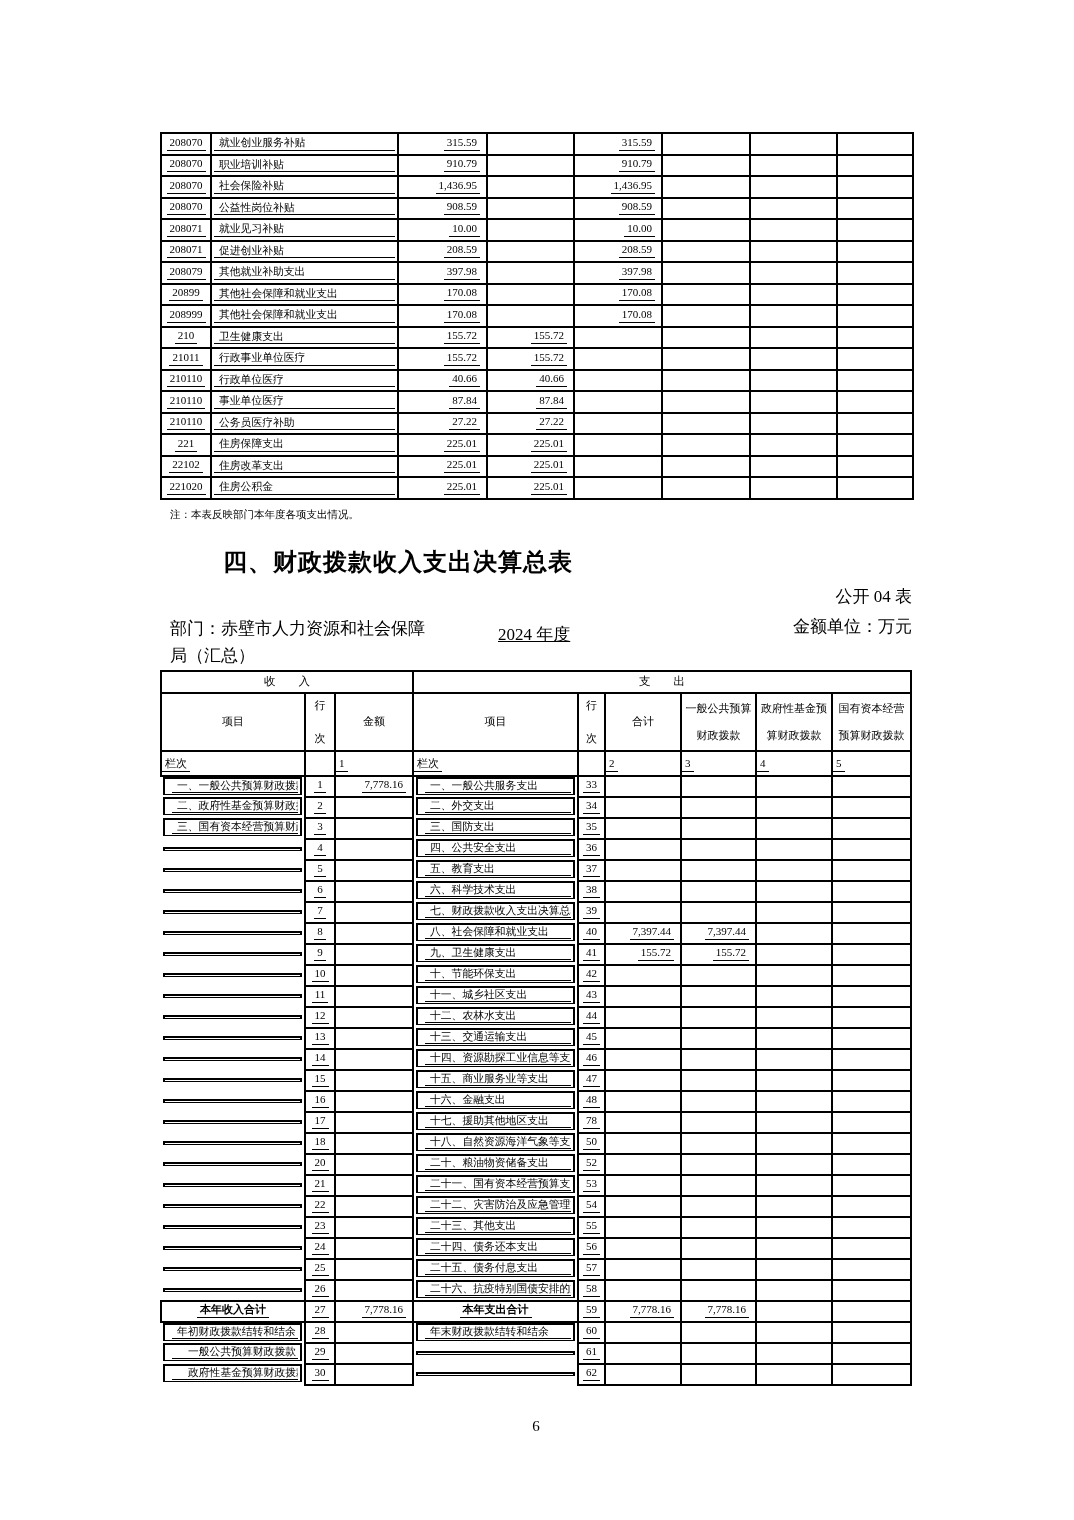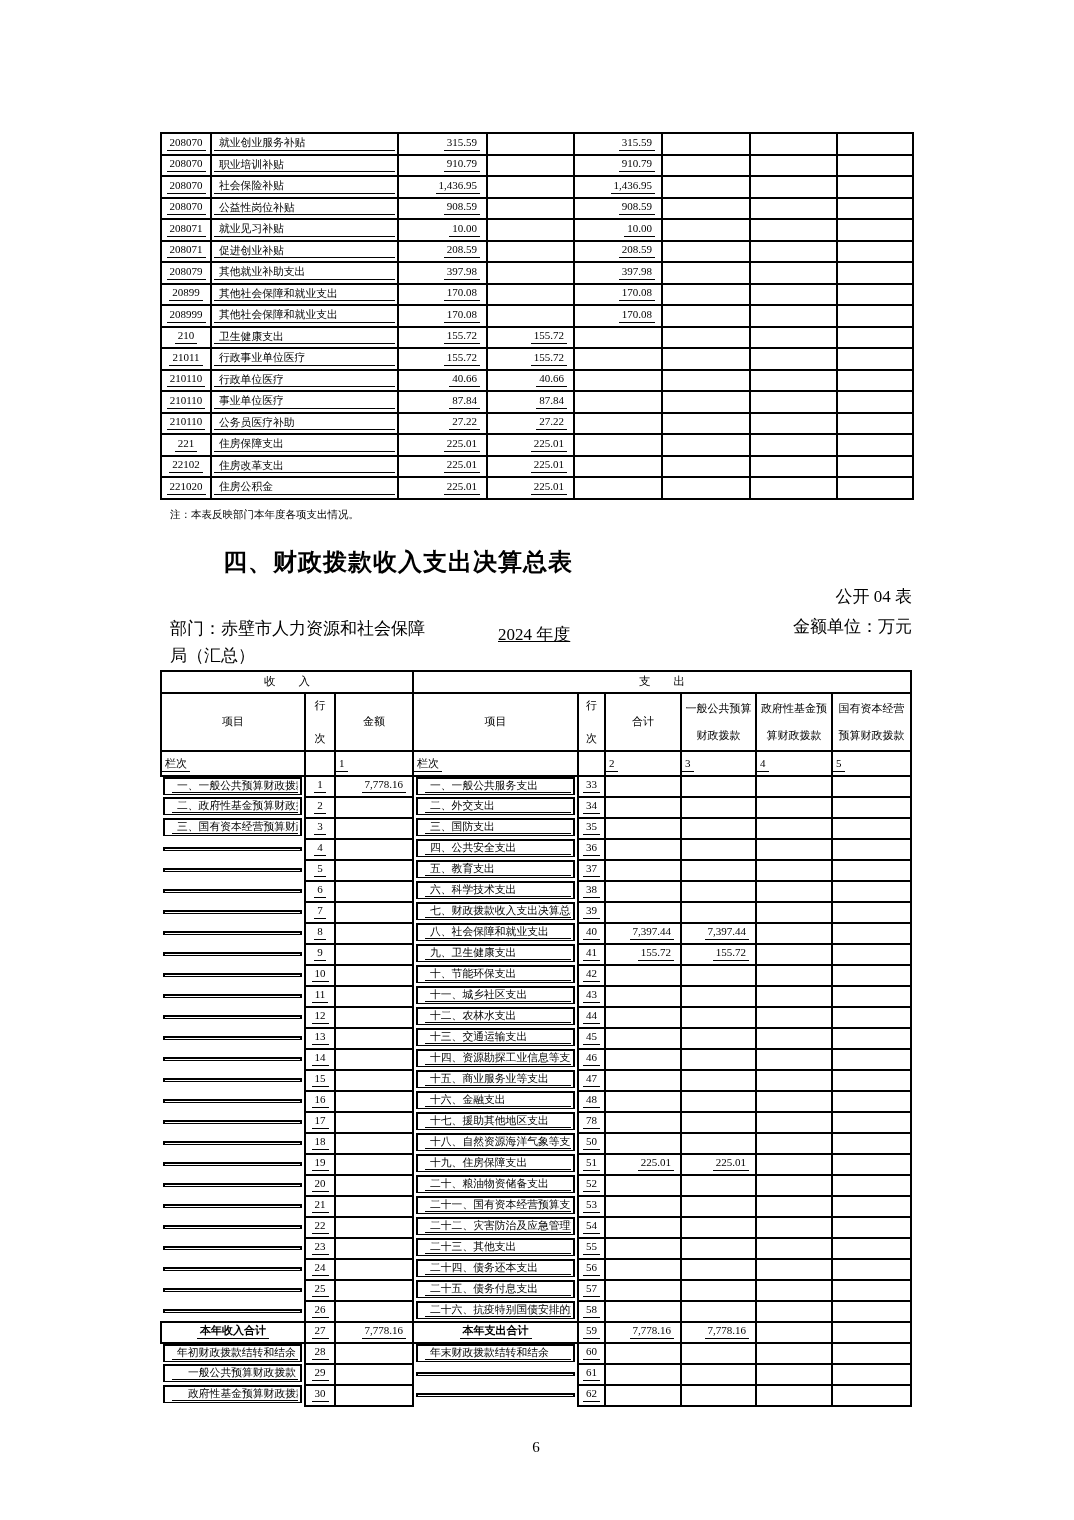--- a/index.html
+++ b/index.html
@@ -586,33 +586,20 @@
               <div class="lbl">十八、自然资源海洋气象等支出</div>
             </td>
             <td class="num"><span class="u">50</span></td>
             <td class="amt"></td>
             <td class="amt"></td>
             <td class="amt"></td>
             <td class="amt"></td>
           </tr>
           <tr>
             <td class="lbl"></td>
-            <td class="num"><span class="u">19</span></td>
-            <td class="amt"></td>
-            <td class="lbl">
-              <div class="lbl">十九、住房保障支出</div>
-            </td>
-            <td class="num"><span class="u">51</span></td>
-            <td class="amt"><span class="u">225.01</span></td>
-            <td class="amt"><span class="u">225.01</span></td>
-            <td class="amt"></td>
-            <td class="amt"></td>
-          </tr>
-          <tr>
-            <td class="lbl"></td>
             <td class="num"><span class="u">20</span></td>
             <td class="amt"></td>
             <td class="lbl">
               <div class="lbl">二十、粮油物资储备支出</div>
             </td>
             <td class="num"><span class="u">52</span></td>
             <td class="amt"></td>
             <td class="amt"></td>
             <td class="amt"></td>
             <td class="amt"></td>

